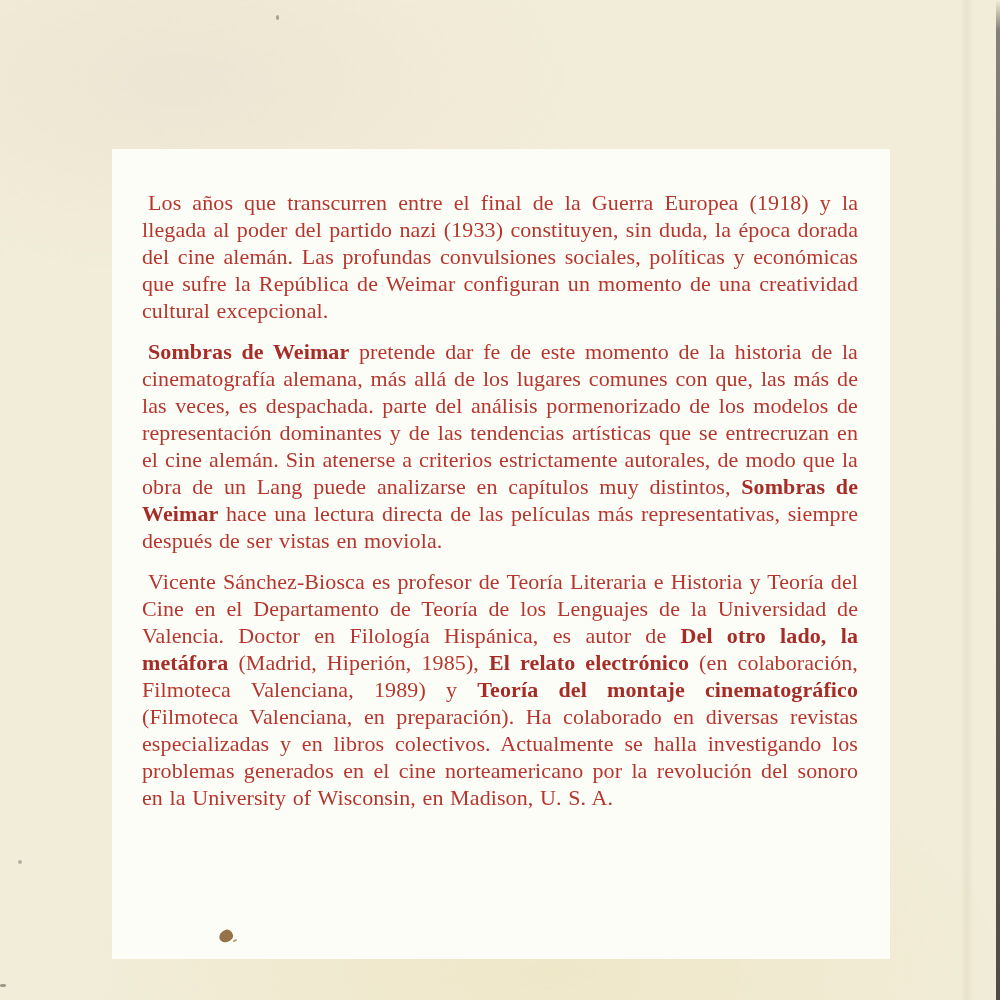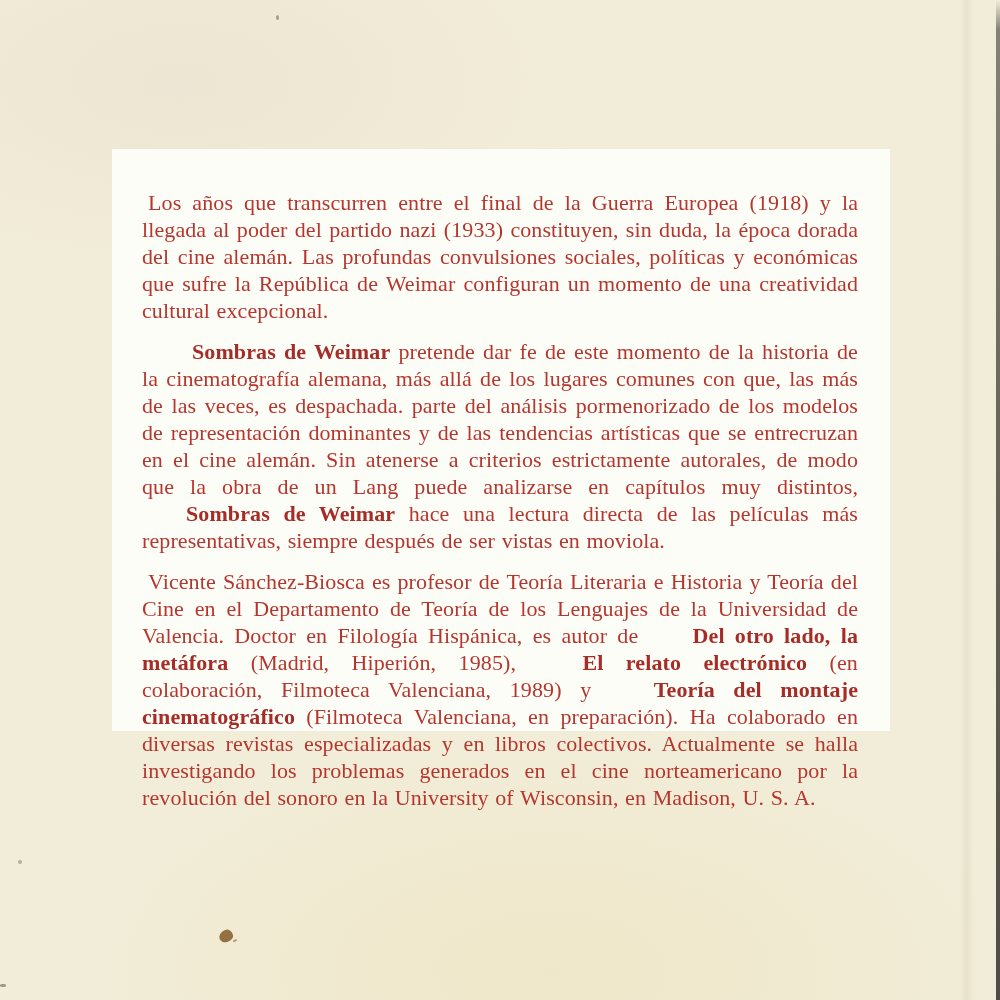--- a/index.html
+++ b/index.html
@@ -43,40 +43,39 @@
       rgba(95, 92, 84, 0.75) 3%,
       rgba(75, 72, 64, 0.85) 50%,
       rgba(60, 58, 52, 0.9) 100%);
   }
 
   .text-panel {
     position: absolute;
     left: 112px;
     top: 149px;
     width: 778px;
-    height: 582px;
+    height: 810px;
     background: var(--panel-white, #fdfdf8);
     box-sizing: border-box;
     padding: 40px 32px 0 30px;
   }
 
   .para {
     margin: 0 0 14px 0;
     font-size: 22px;
     line-height: 27px;
     color: var(--text-red, #b5362e);
     text-align: justify;
     text-indent: 6px;
     word-spacing: 1px;
     letter-spacing: 0.1px;
   }
   .para .bold {
     font-weight: bold;
     color: var(--text-red-bold, #a62d27);
-    margin-left: 44px;
   }
 
   .stain {
     position: absolute;
     left: 219px;
     top: 930px;
     width: 14px;
     height: 12px;
     background: var(--stain-brown, #8a6434);
     border-radius: 62% 38% 55% 45% / 55% 60% 40% 45%;

